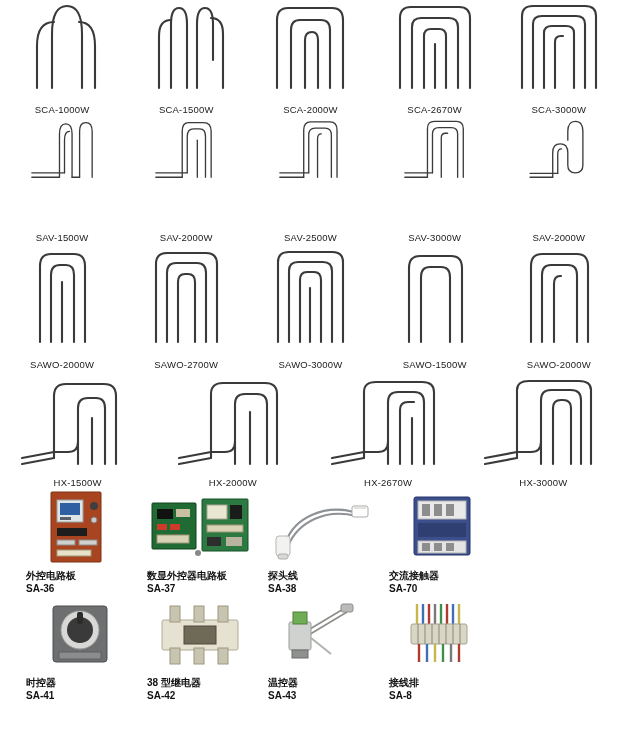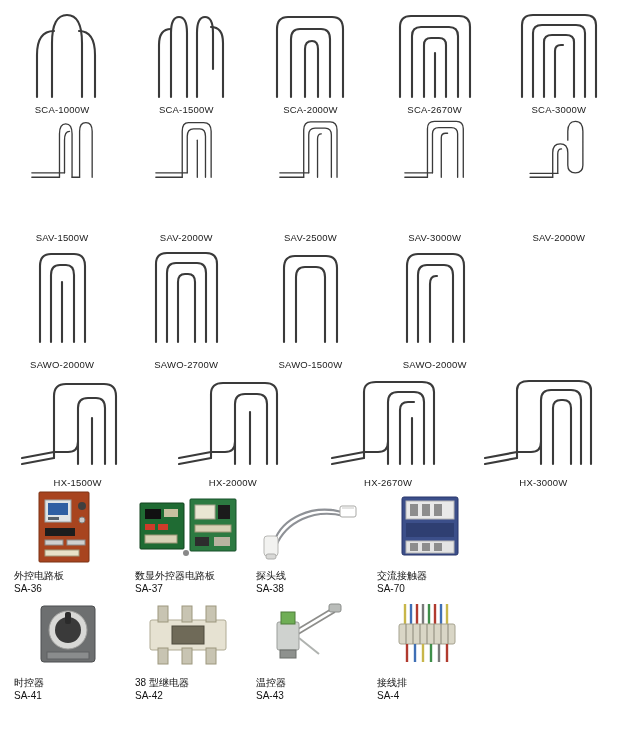--- a/index.html
+++ b/index.html
@@ -26,31 +26,31 @@
   .drawing{display:block;}
   .caption{
     font-size:9.5px;
     letter-spacing:.2px;
     color:#1a1a1a;
     white-space:nowrap;
     text-align:center;
   }
 
   
-  .r1 .cell{width:124.2px;height:115px;}
+  .r1 .cell{width:124.2px;height:115px;justify-content:space-between;}
   .r1 .caption{margin-top:3px;}
   .r2 .cell{width:124.2px;height:128px;gap:48px;}
   .r2 .caption{margin-top:3px;}
   .r3 .cell{width:124.2px;height:127px;}
   .r3 .caption{margin-top:11px;}
   .r4 .cell{width:155.25px;height:118px;}
   .r4 .caption{margin-top:3px;}
 
   
-  .acc-section{padding:0 6px;}
+  .acc-section{padding:0 18px;font-weight:bold;}
   .acc-row{display:flex;}
   .acc-cell{
     width:121px;
     display:flex;
     flex-direction:column;
     align-items:flex-start;
   }
   .acc-art{
     width:100%;
     height:78px;
@@ -226,20 +226,31 @@
         <svg class="drawing" width="112" height="104" viewBox="0 0 112 104">
           <g fill="none" stroke="#3a3a3a" stroke-width="2.1" stroke-linecap="round" stroke-linejoin="round">
             <path d="M26 98 L26 20 Q26 9 37 9 L76 9 Q87 9 87 20 L87 98"></path>
             <path d="M37 98 L37 29 Q37 19 46 19 L67 19 Q76 19 76 29 L76 98"></path>
             <path d="M48 98 L48 38 Q48 30 55 30 L58 30 Q65 30 65 38 L65 98"></path>
           </g>
         </svg>
         <div class="caption">SAWO-2700W</div>
       </div>
 
+      <div class="cell">
+        <svg class="drawing" width="112" height="104" viewBox="0 0 112 104">
+          <g fill="none" stroke="#3a3a3a" stroke-width="2.1" stroke-linecap="round" stroke-linejoin="round">
+            <path d="M24 98 L24 18 Q24 8 35 8 L78 8 Q89 8 89 18 L89 98"></path>
+            <path d="M35 98 L35 27 Q35 18 44 18 L69 18 Q78 18 78 27 L78 98"></path>
+            <path d="M46 98 L46 36 Q46 28 53 28 L60 28 Q67 28 67 36 L67 98"></path>
+            <path d="M56 98 L56 44"></path>
+          </g>
+        </svg>
+        <div class="caption">SAWO-3000W</div>
+      </div>
 
       <div class="cell">
         <svg class="drawing" width="112" height="104" viewBox="0 0 112 104">
           <g fill="none" stroke="#3a3a3a" stroke-width="2.1" stroke-linecap="round" stroke-linejoin="round">
             <path d="M30 98 L30 24 Q30 12 41 12 L72 12 Q83 12 83 24 L83 98"></path>
             <path d="M42 98 L42 33 Q42 23 51 23 L62 23 Q71 23 71 33 L71 98"></path>
           </g>
         </svg>
         <div class="caption">SAWO-1500W</div>
       </div>
@@ -479,18 +490,18 @@
               <path d="M22 46 L22 64" stroke="#b03a2e"></path>
               <path d="M30 46 L30 64" stroke="#3f6fb5"></path>
               <path d="M38 46 L38 64" stroke="#c8b64a"></path>
               <path d="M46 46 L46 64" stroke="#3f8f4a"></path>
               <path d="M54 46 L54 64" stroke="#7a7a7a"></path>
               <path d="M62 46 L62 64" stroke="#b03a2e"></path>
             </g>
           </svg>
         </div>
         <div class="acc-label">接线排</div>
-        <div class="acc-code">SA-4</div>
+        <div class="acc-code">SA-8</div>
       </div>
     </div>
   </div>
 
 </div>
 
 </body></html>

